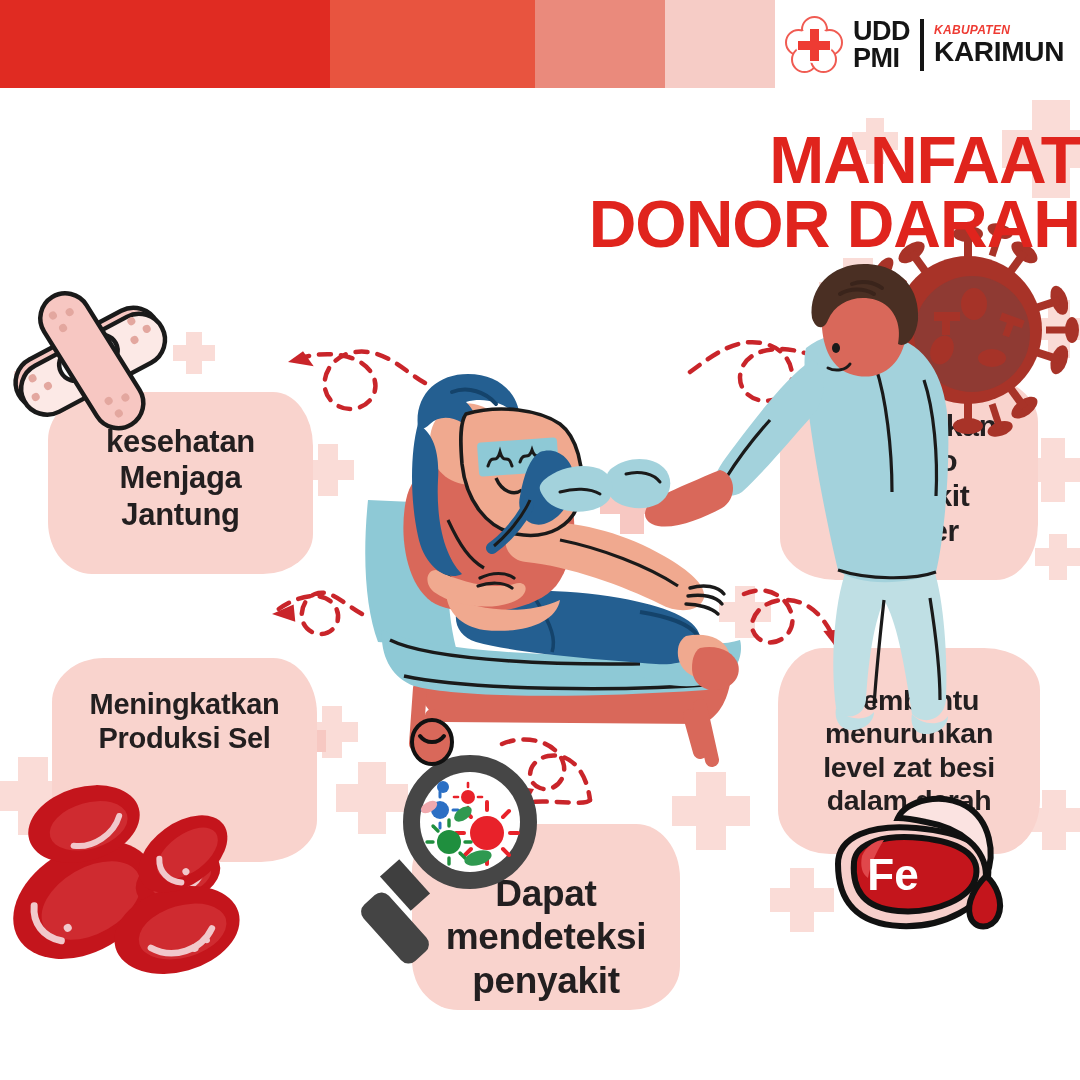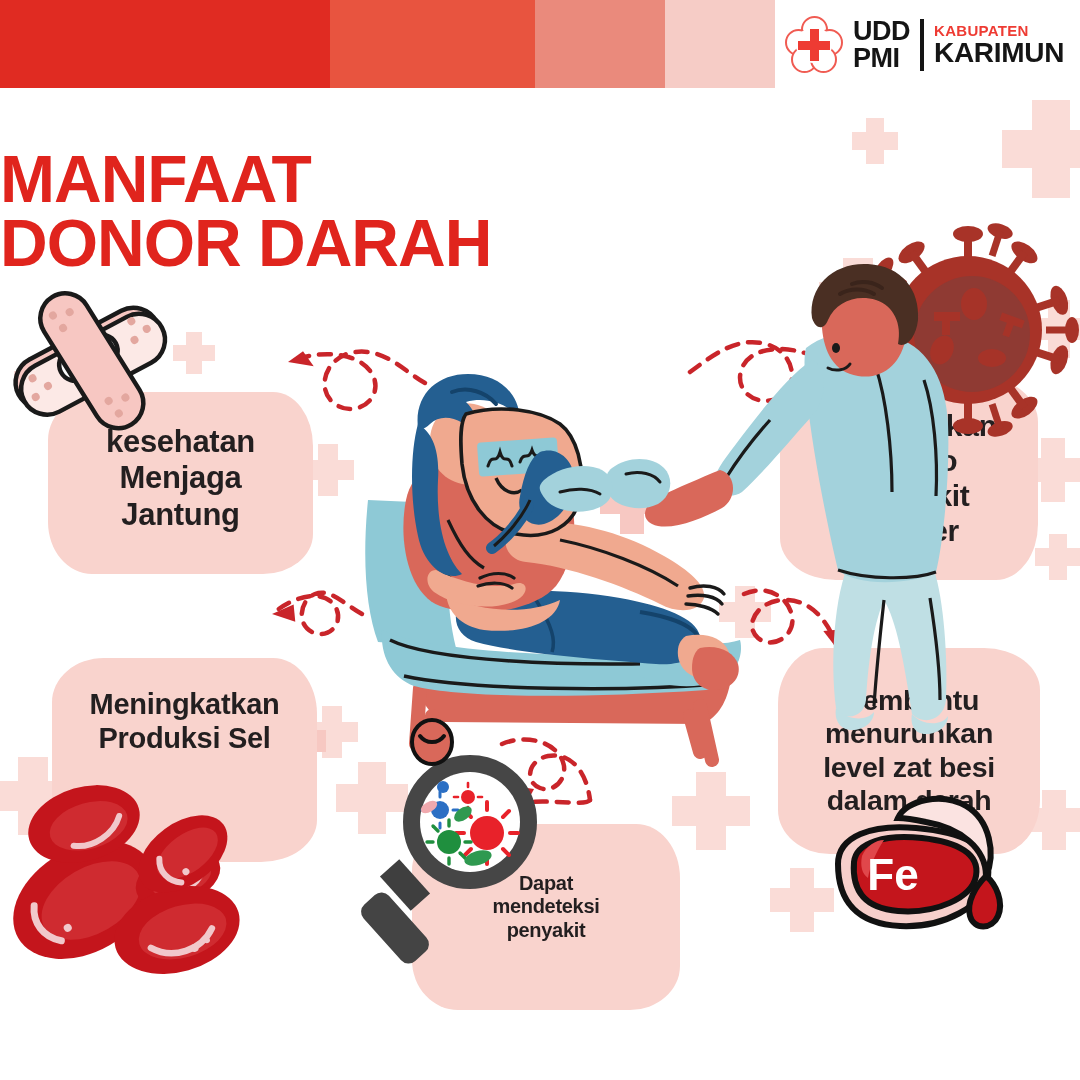--- a/index.html
+++ b/index.html
@@ -31,27 +31,27 @@
   .logo-flower .p4 { left:6px; top:30px; }
   .logo-flower .p5 { left:25px; top:30px; }
   .logo-flower .disc { position:absolute; left:11px; top:11px; width:36px; height:36px;
                        border-radius:50%; background:#fff; }
   .logo-flower .cross-v,.logo-flower .cross-h { position:absolute; background:#ee3b33; }
   .logo-flower .cross-v { left:24.5px; top:13px; width:9px; height:32px; }
   .logo-flower .cross-h { left:13px; top:24.5px; width:32px; height:9px; }
   #logo-udd { font-weight:bold; font-size:27px; line-height:1.0; color:#151515;
               letter-spacing:-.5px; }
   #logo-divider { width:4px; height:52px; background:#151515; }
-  #logo-kab { font-weight:bold; font-size:15px; color:#ee3b33; letter-spacing:.3px;
-              line-height:1.1; }
+  #logo-kab { font-weight:bold; font-size:12px; color:#ee3b33; letter-spacing:.3px;
+              line-height:1.1;font-style:italic; }
   #logo-kar { font-weight:bold; font-size:28px; color:#151515; letter-spacing:-.3px;
               line-height:1.0; }
 
   
-  #title { position:absolute; left:0; right:0; top:128px; text-align:left; z-index:6;margin-top:19px; }
+  #title { position:absolute; left:0; right:0; top:128px; text-align:right; z-index:6; }
   #title .line { font-weight:bold; color:#e0241d; letter-spacing:-1px;
                  line-height:.97; font-size:66px; }
 
   
   .blob { position:absolute; background:#f9d3cd; z-index:3; }
   .blob-text { position:absolute; z-index:4; color:#231f20; font-weight:bold;
                text-align:center; line-height:1.17; letter-spacing:-.3px; }
 
   
   #art { position:absolute; inset:0; z-index:5; pointer-events:none; }
@@ -509,19 +509,19 @@
       <span style="display:block">Produksi Sel</span>
     </div>
 
   <div class="blob-text" style="left:778px;top:684px;width:262px;font-size:28.5px;">
       <span style="display:block">Membantu</span>
       <span style="display:block">menurunkan</span>
       <span style="display:block">level zat besi</span>
       <span style="display:block">dalam darah</span>
     </div>
 
-  <div class="blob-text" style="left:412px;top:872px;width:268px;font-size:20px;">
+  <div class="blob-text" style="left:412px;top:872px;width:268px;font-size:37px;">
       <span style="display:block">Dapat</span>
       <span style="display:block">mendeteksi</span>
       <span style="display:block">penyakit</span>
     </div>
 
 </div>
 
 </body></html>

